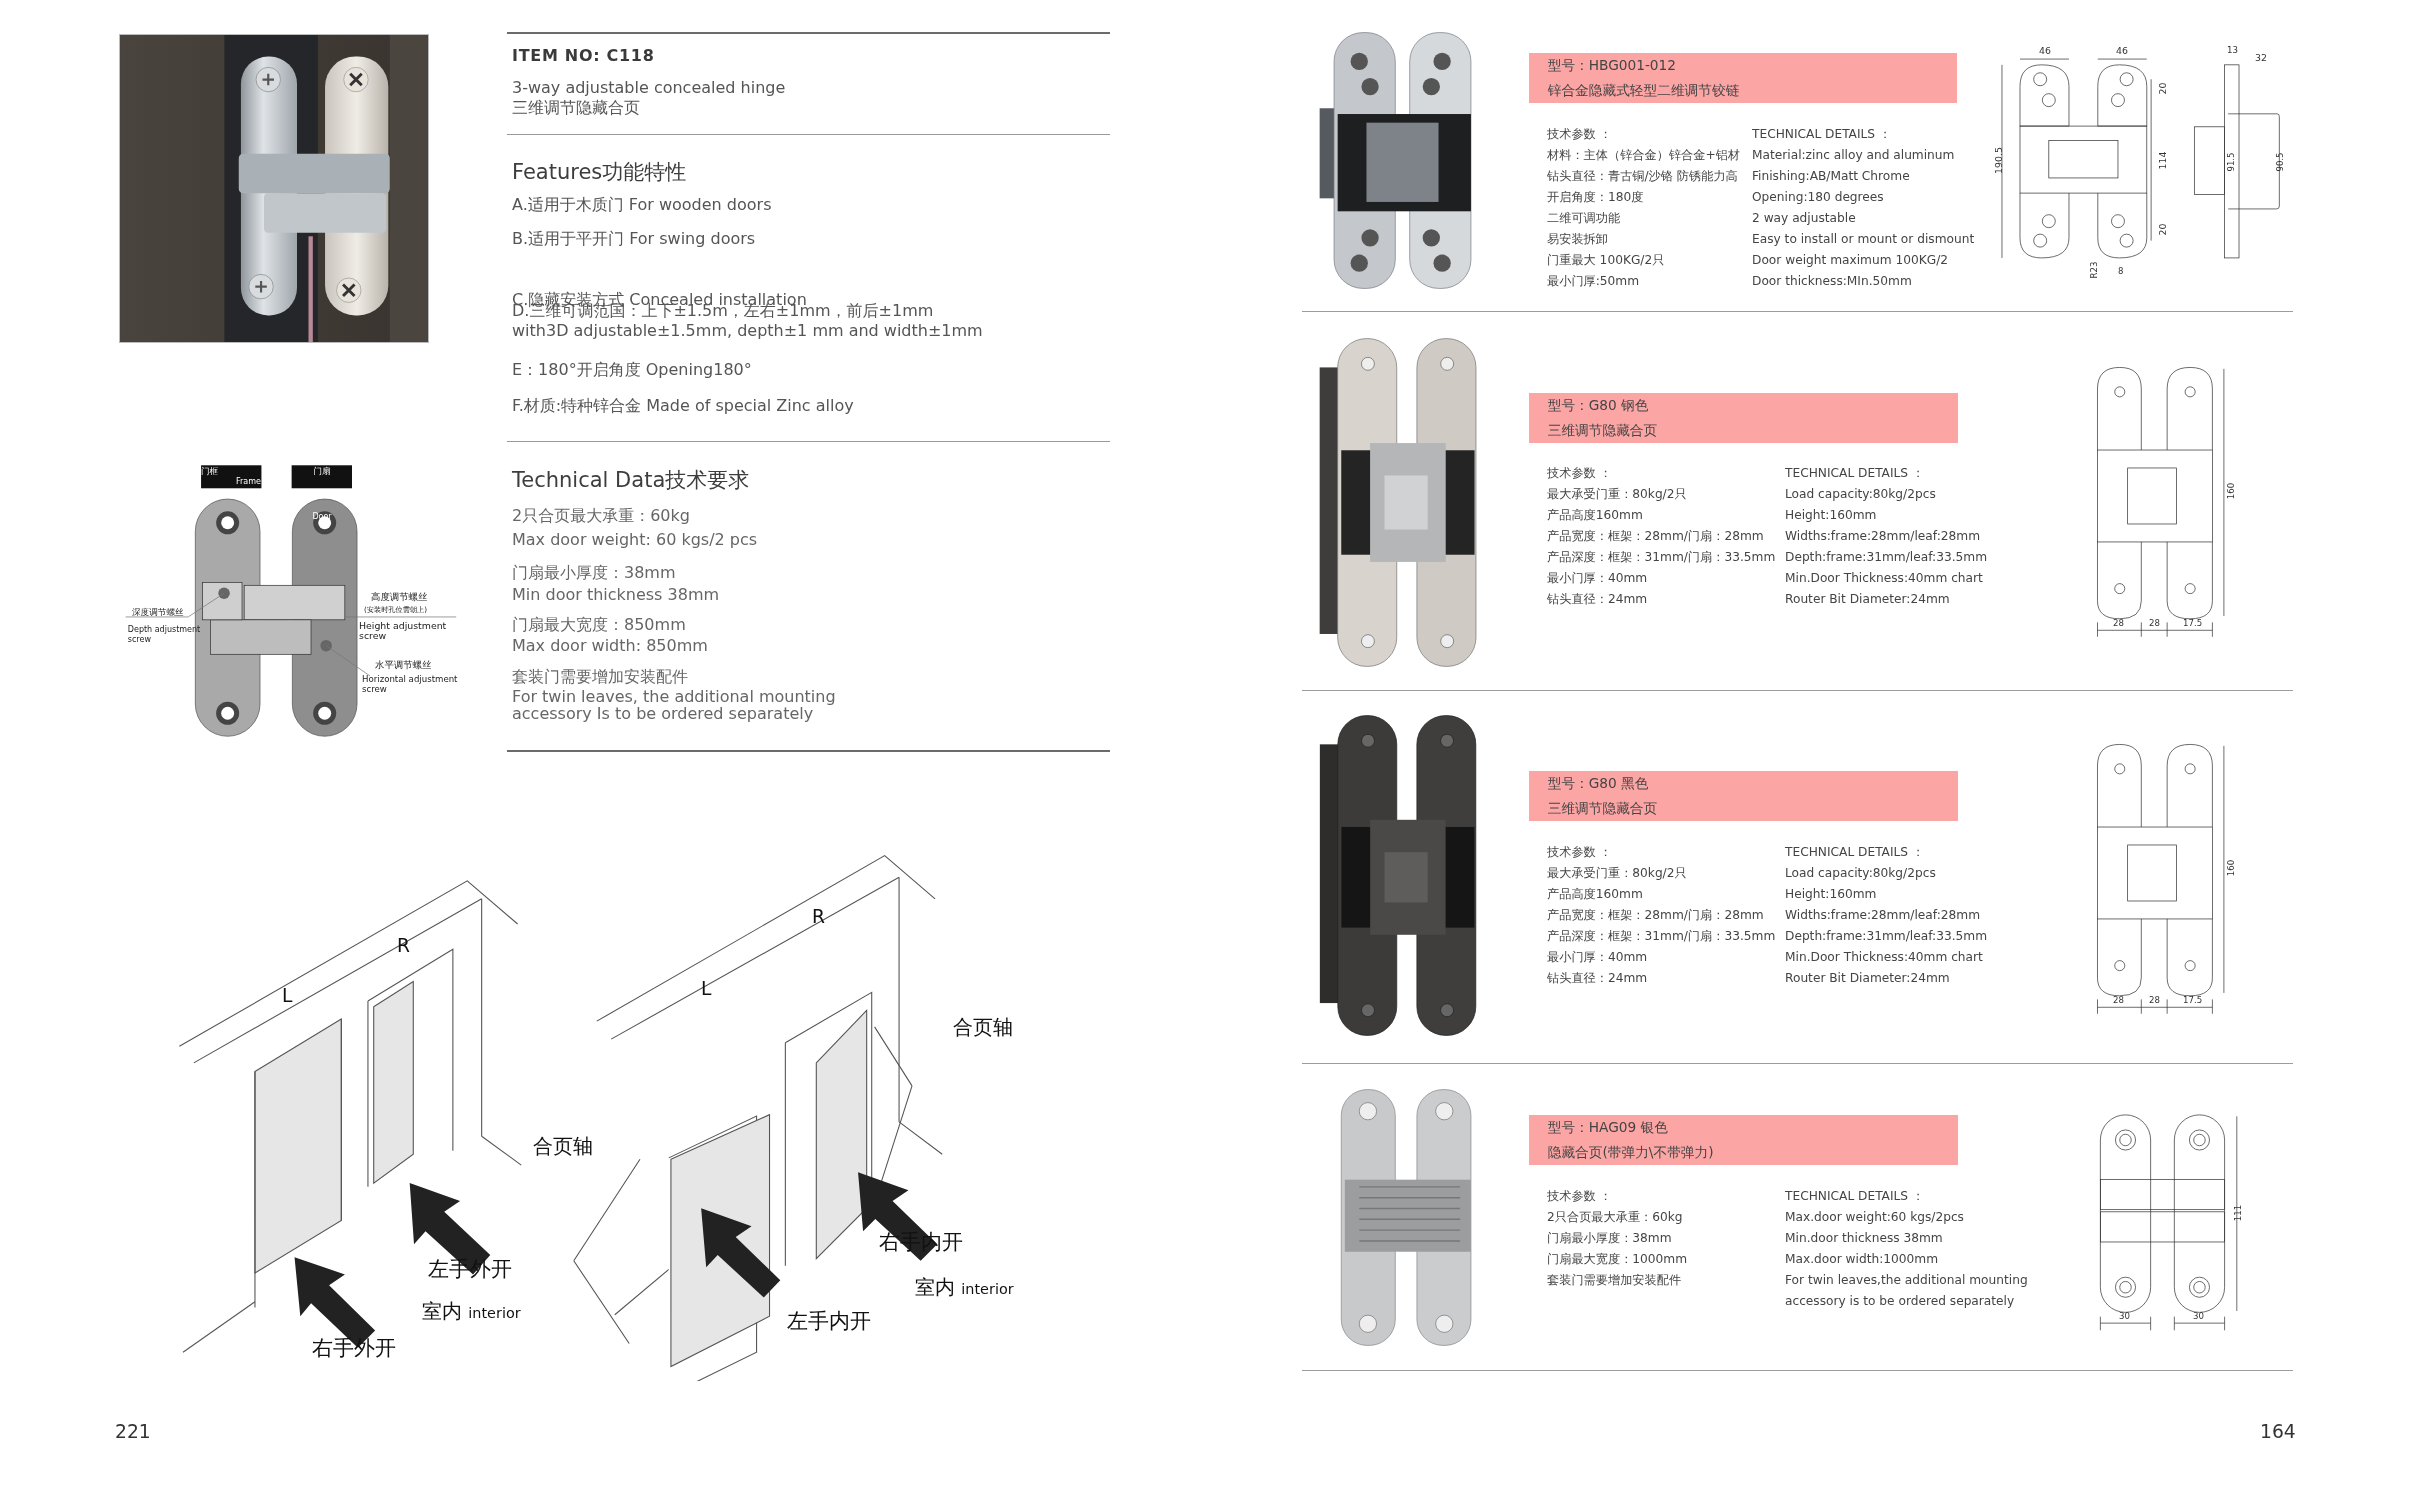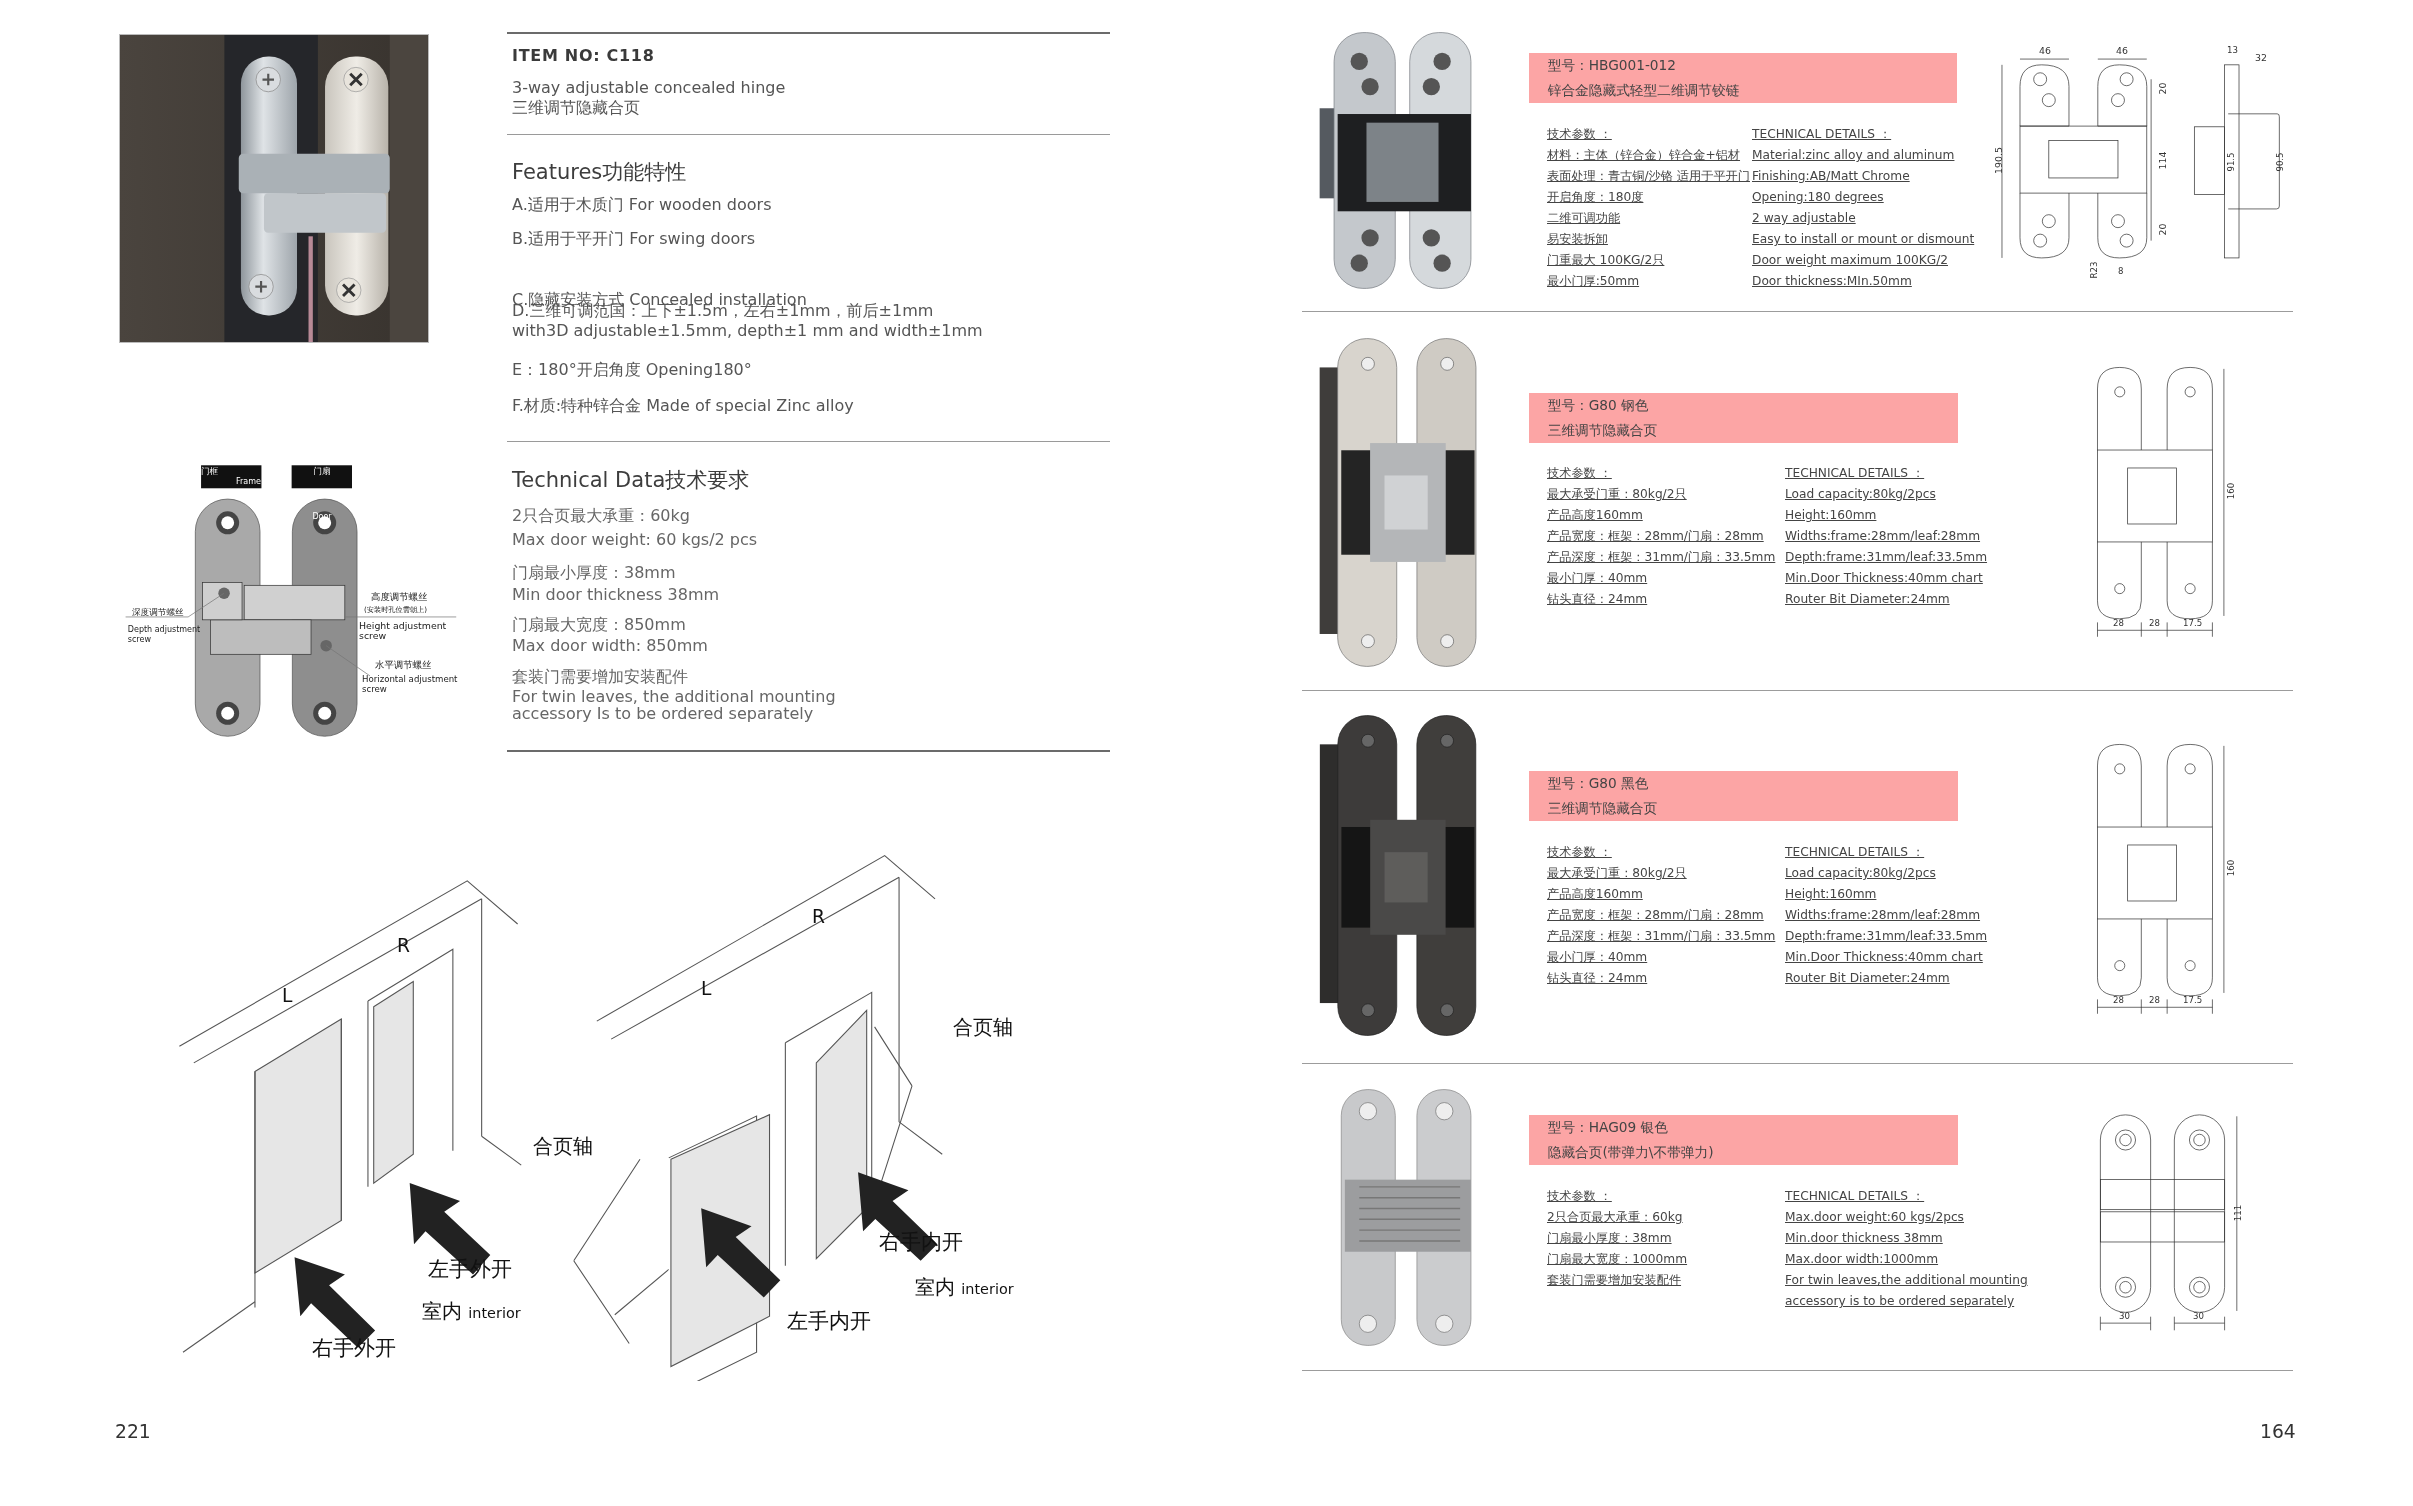--- a/index.html
+++ b/index.html
@@ -11,21 +11,21 @@
   .item-no{font-size:16px;color:#3a3a3a;letter-spacing:0.7px;font-weight:bold;}
   .sub{font-size:16px;color:#555;line-height:23px;}
   .h2{font-size:21px;color:#3d3d3d;}
   .feat{font-size:16px;color:#555;line-height:23px;}
   .spec{font-size:16px;color:#666;line-height:23px;}
   .pageno{font-size:18.7px;color:#333;}
   
   .labelbox{position:absolute;background:#fca5a5;}
   .labelbox .l1,.labelbox .l2{position:absolute;left:18.7px;font-size:13.7px;color:#444;white-space:nowrap;}
   .specs{position:absolute;font-size:12.2px;color:#444;line-height:21px;}
-  .specs div{white-space:nowrap;text-decoration:underline;}
+  .specs div{white-space:nowrap;}
   .divider{position:absolute;height:1.4px;background:#9c9c9c;}
   
   .photo{position:absolute;}
 </style>
 </head>
 <body>
 
 <div>
 
   <div class="photo" style="left:119px;top:34px;width:308px;height:307px;background:#3f3a35;border:0.7px solid #bbb;overflow:hidden;">
@@ -202,21 +202,21 @@
         <circle cx="175" cy="325" r="12" fill="#555"></circle>
     </svg>
   </div>
   <div class="labelbox" style="left:1529px;top:53px;width:428px;height:50px;">
     <div class="l1" style="top:4.3px;">型号：HBG001-012</div>
     <div class="l2" style="top:29px;">锌合金隐藏式轻型二维调节铰链</div>
   </div>
   <div class="specs" style="left:1547px;top:124px;">
     <div>技术参数 ：</div>
     <div>材料：主体（锌合金）锌合金+铝材</div>
-    <div>表面处理：青古铜/沙铬 适用于平开门</div>
+    <div>钻头直径：青古铜/沙铬 防锈能力高</div>
     <div>开启角度：180度</div>
     <div>二维可调功能</div>
     <div>易安装拆卸</div>
     <div>门重最大 100KG/2只</div>
     <div>最小门厚:50mm</div>
   </div>
   <div class="specs" style="left:1752px;top:124px;">
     <div>TECHNICAL DETAILS ：</div>
     <div>Material:zinc alloy and aluminum</div>
     <div>Finishing:AB/Matt Chrome</div>

